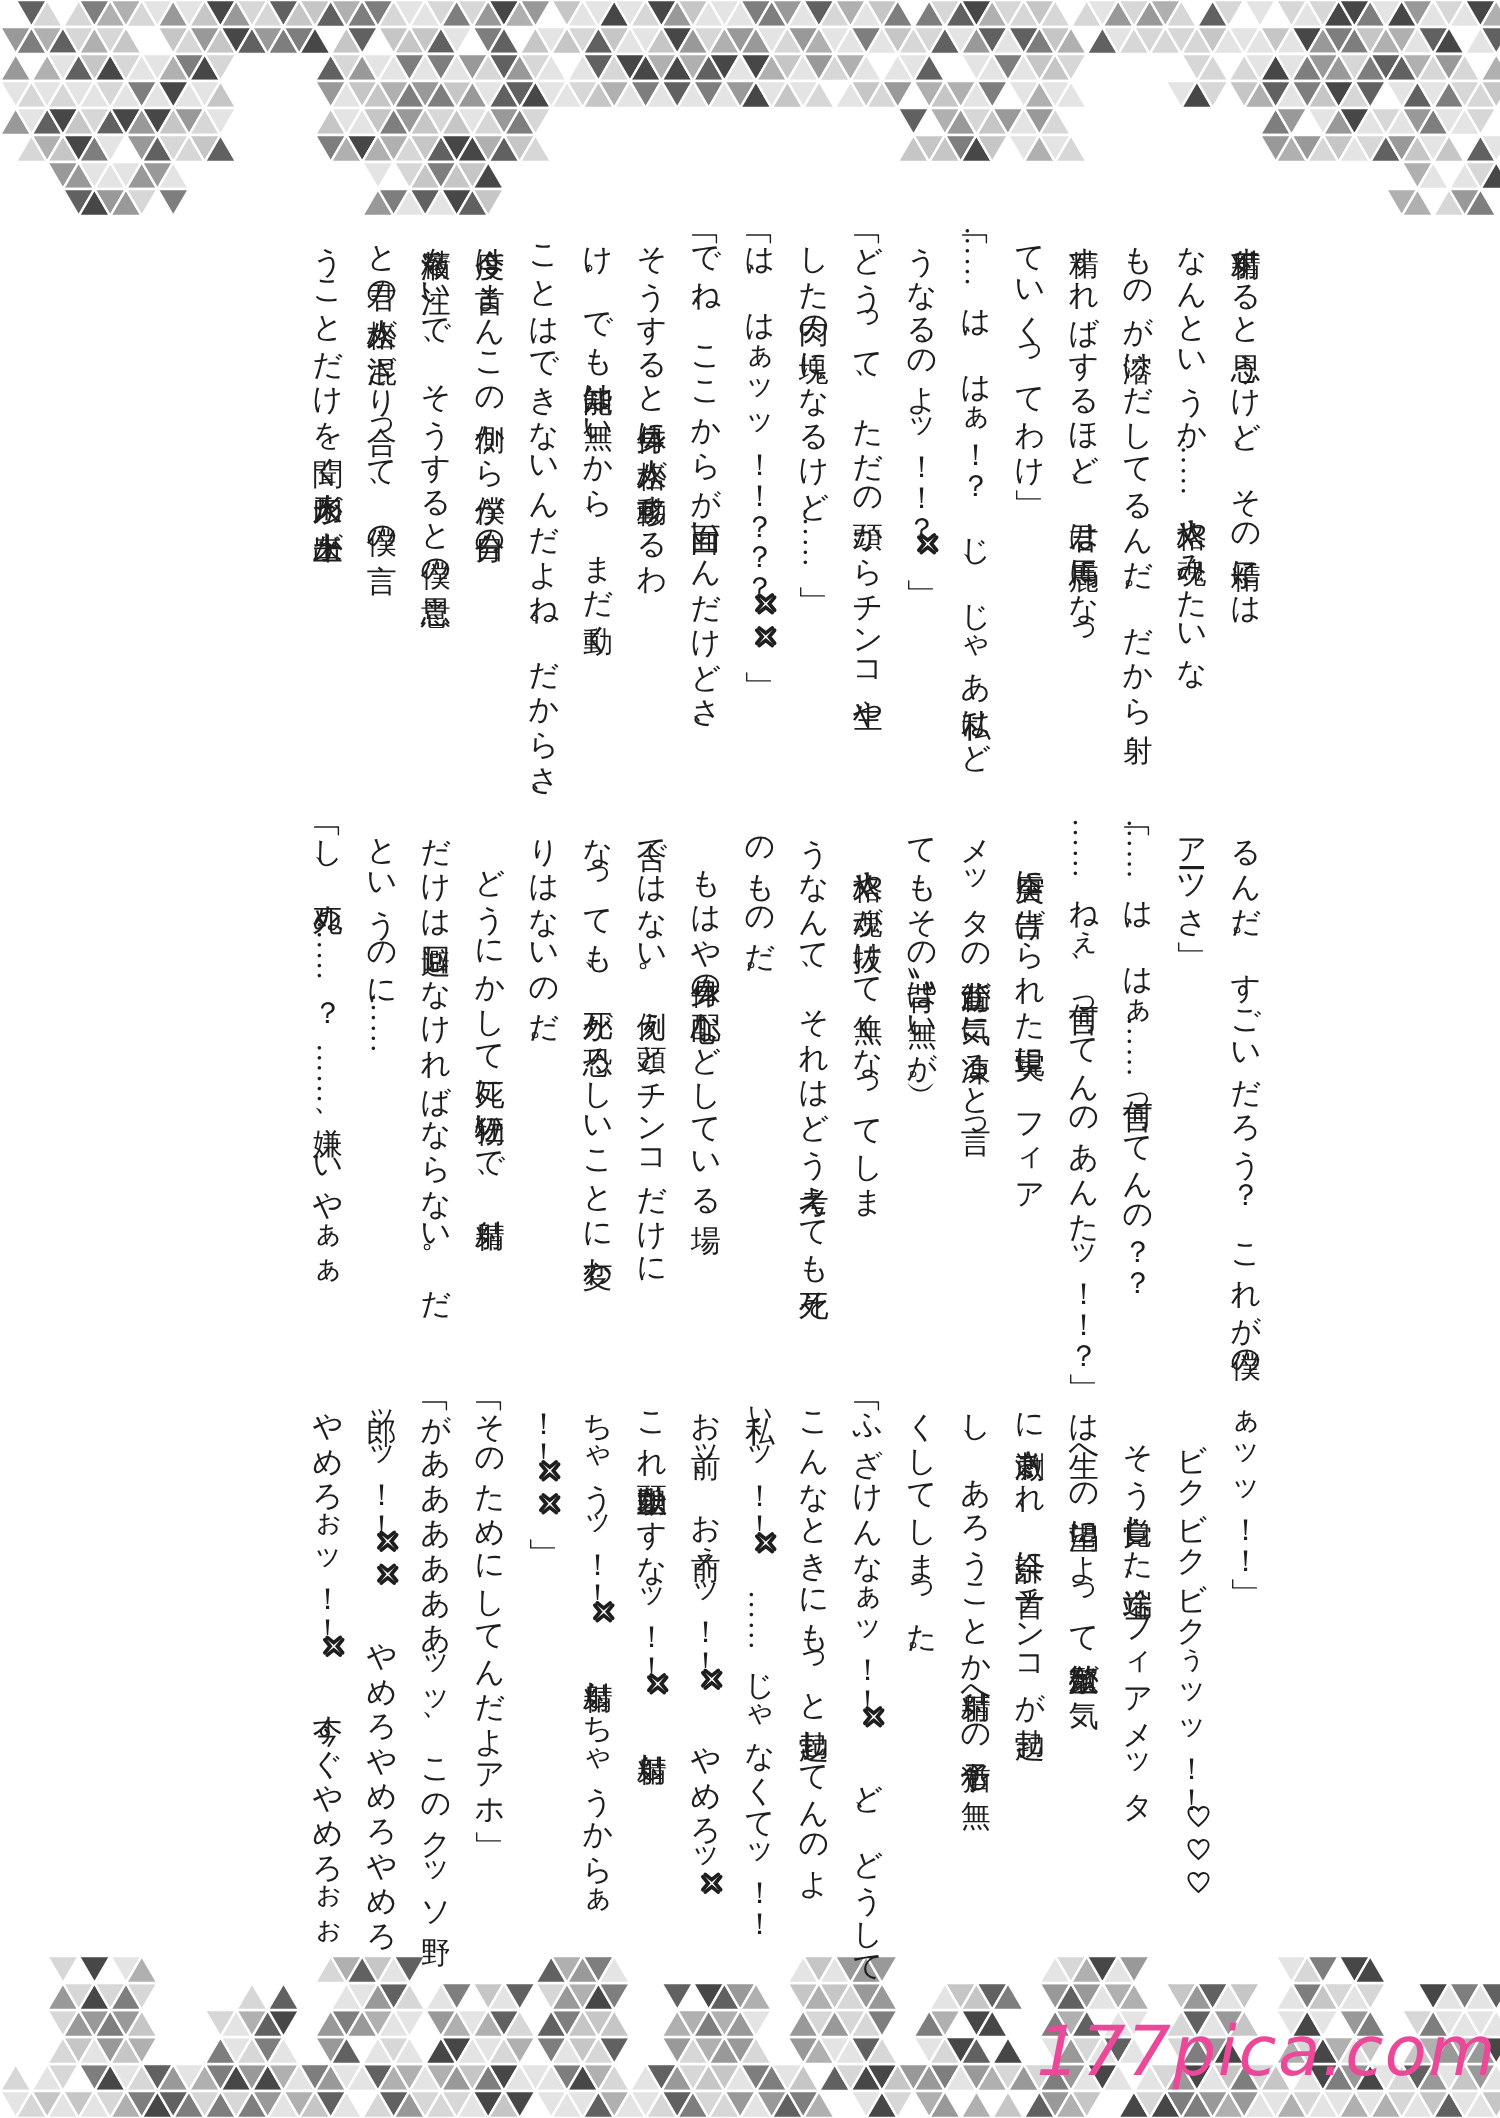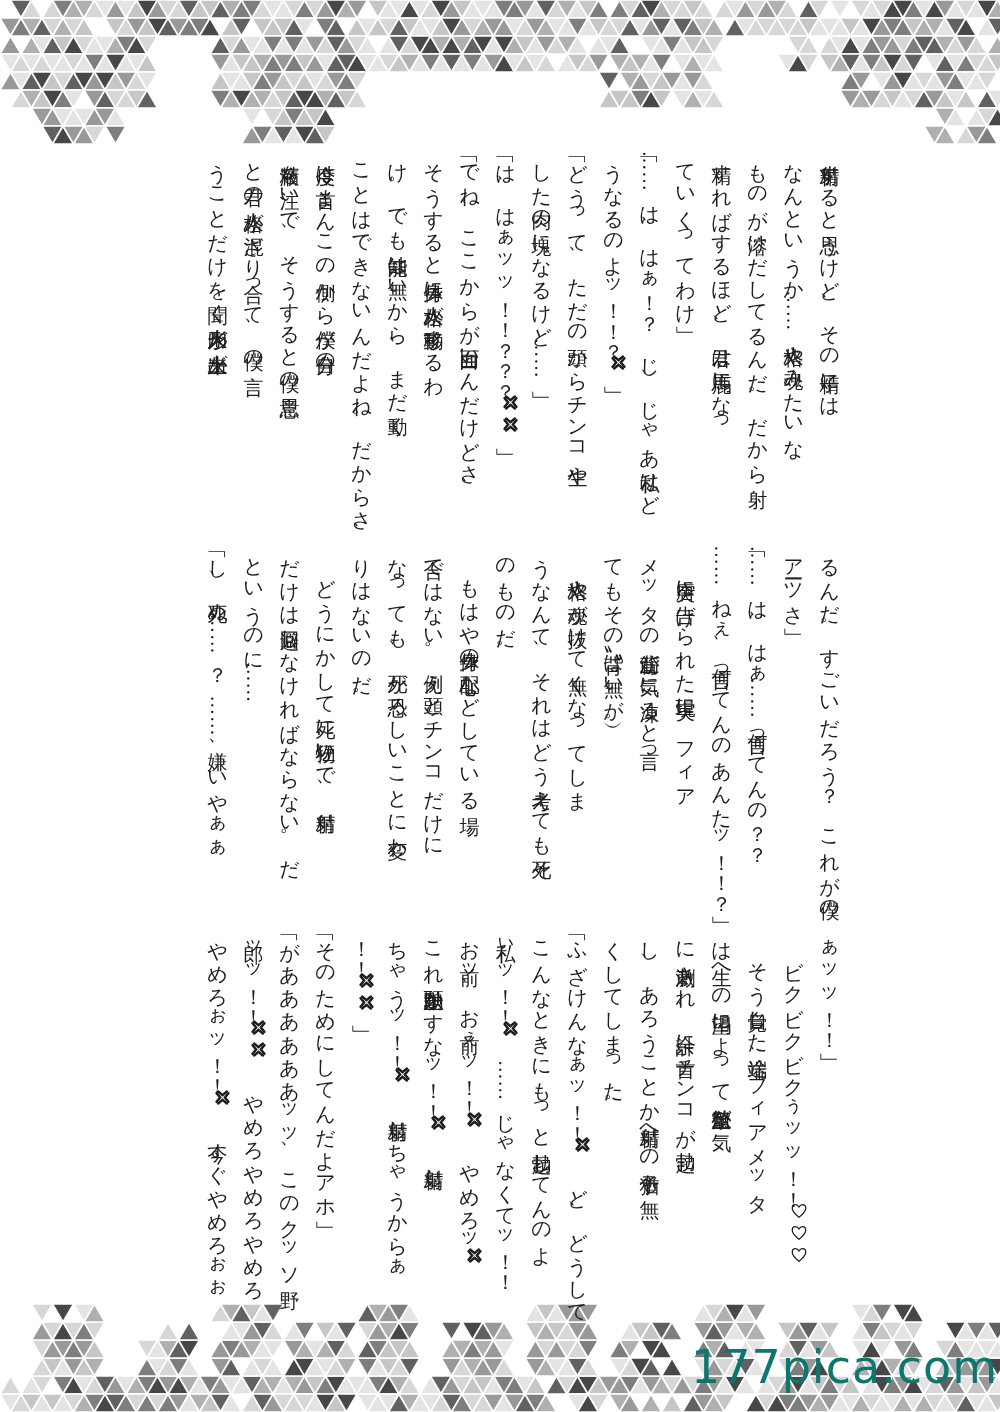--- a/index.html
+++ b/index.html
@@ -1142,13 +1142,13 @@
   <div class="vline">やめろぉッ！！<span class="glyph"><svg viewBox="0 0 24 24" width="19" height="19">
           <g fill="none" stroke="#1e1e1e" stroke-width="3.1" stroke-linecap="round">
             <path d="M6.5 4.5 12 9 17.5 4.5"></path>
             <path d="M6.5 19.5 12 15 17.5 19.5"></path>
             <path d="M4.5 6.5 9 12 4.5 17.5"></path>
             <path d="M19.5 6.5 15 12 19.5 17.5"></path>
           </g>
         </svg></span>　今すぐやめろぉぉ</div>
 </div>
 
-<div class="watermark" style="color: #0f766e;">177pica.com</div>
+<div class="watermark" style="color: #ec4899; font-style: italic;">177pica.com</div>
 
 </body></html>

